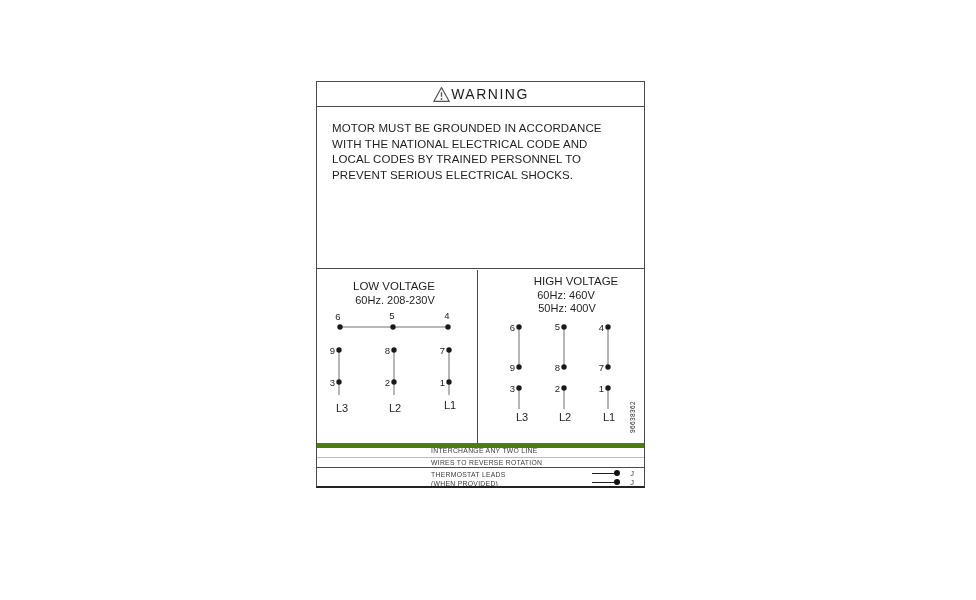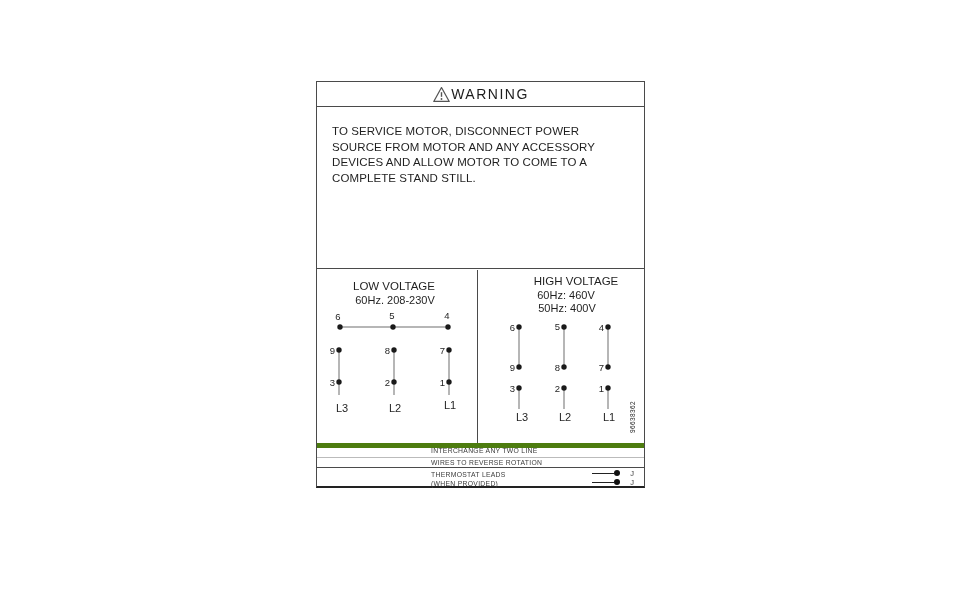--- a/index.html
+++ b/index.html
@@ -108,24 +108,24 @@
   <div class="hdr">
     <svg width="19" height="17" viewBox="0 0 24 22">
       <path d="M12 2 L22 20 L2 20 Z" fill="none" stroke="#555" stroke-width="1.6" stroke-linejoin="round"></path>
       <line x1="12" y1="8" x2="12" y2="14" stroke="#555" stroke-width="1.8"></line>
       <circle cx="12" cy="16.8" r="1.2" fill="#555"></circle>
     </svg>
     <span class="hdr-title">WARNING</span>
   </div>
 
   <div class="body-text">
-    <div class="para para2">TO SERVICE MOTOR, DISCONNECT POWER
-SOURCE FROM MOTOR AND ANY ACCESSORY
-DEVICES AND ALLOW MOTOR TO COME TO A
-COMPLETE STAND STILL.</div>
+    <div class="para para1">MOTOR MUST BE GROUNDED IN ACCORDANCE
+WITH THE NATIONAL ELECTRICAL CODE AND
+LOCAL CODES BY TRAINED PERSONNEL TO
+PREVENT SERIOUS ELECTRICAL SHOCKS.</div>
   </div>
 
   <div class="volt">
     <div class="volt-divider"></div>
 
     <svg class="dg dg-low" width="160" height="173" viewBox="0 0 160 173">
       <text class="dg-title" x="77" y="20" text-anchor="middle">LOW VOLTAGE</text>
       <text class="dg-sub" x="78" y="34" text-anchor="middle">60Hz. 208-230V</text>
 
       <line class="wire" x1="23" y1="57" x2="131" y2="57"></line>

